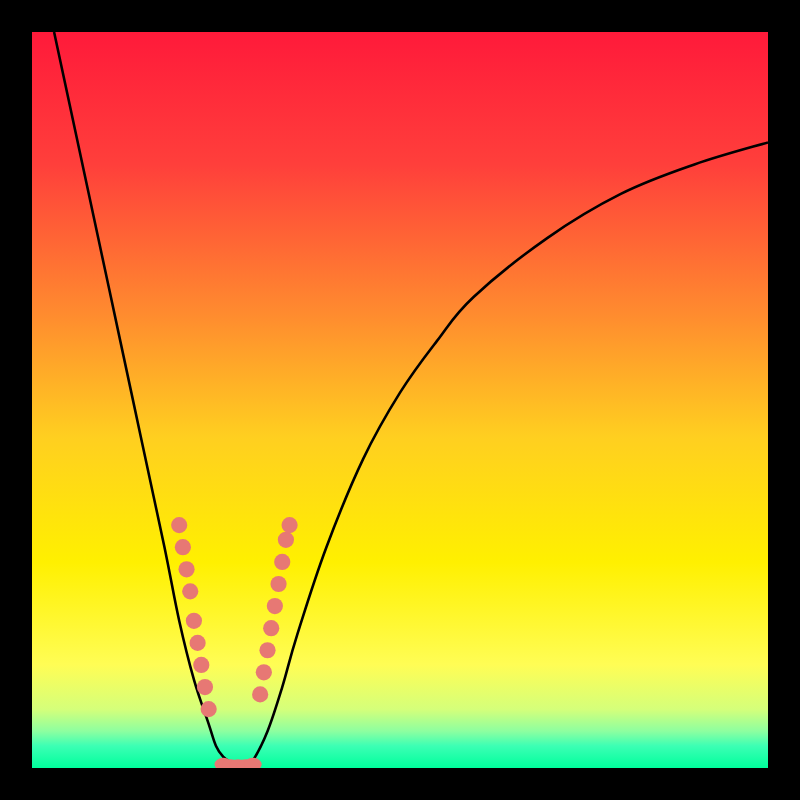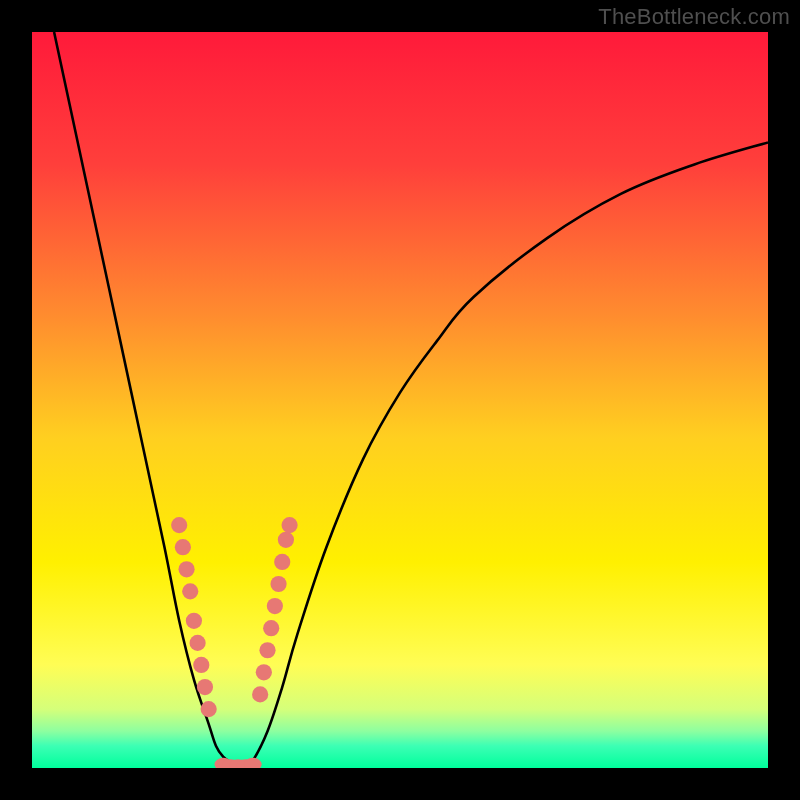--- a/index.html
+++ b/index.html
@@ -94,14 +94,13 @@
           <ellipse cx="34.5" cy="69" rx="1.1" ry="1.1" fill="#e77874"></ellipse>
           <ellipse cx="35" cy="67" rx="1.1" ry="1.1" fill="#e77874"></ellipse>
           <ellipse cx="26" cy="99.5" rx="1.2" ry="0.9" fill="#e77874"></ellipse>
           <ellipse cx="27" cy="99.7" rx="1.2" ry="0.9" fill="#e77874"></ellipse>
           <ellipse cx="28" cy="99.7" rx="1.2" ry="0.9" fill="#e77874"></ellipse>
           <ellipse cx="29" cy="99.7" rx="1.2" ry="0.9" fill="#e77874"></ellipse>
           <ellipse cx="30" cy="99.5" rx="1.2" ry="0.9" fill="#e77874"></ellipse>
         </g>
     </svg>
   </div>
-  <div class="watermark">TheBottleneck.com</div>
 </div>
 
 </body></html>

